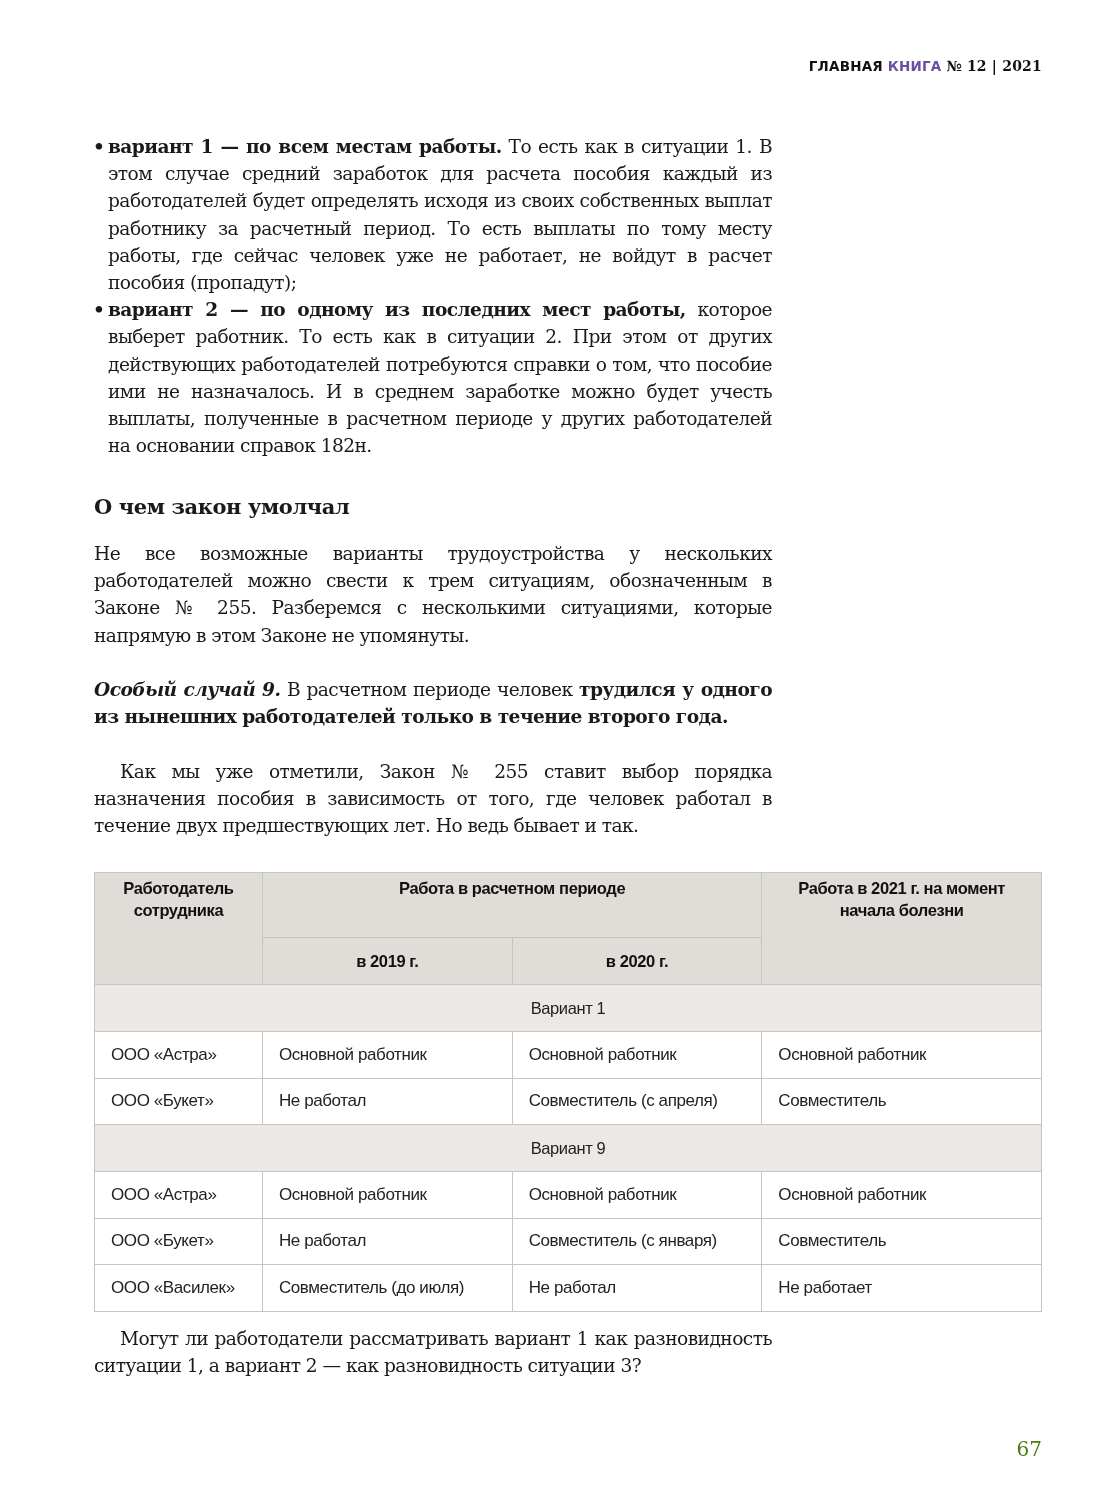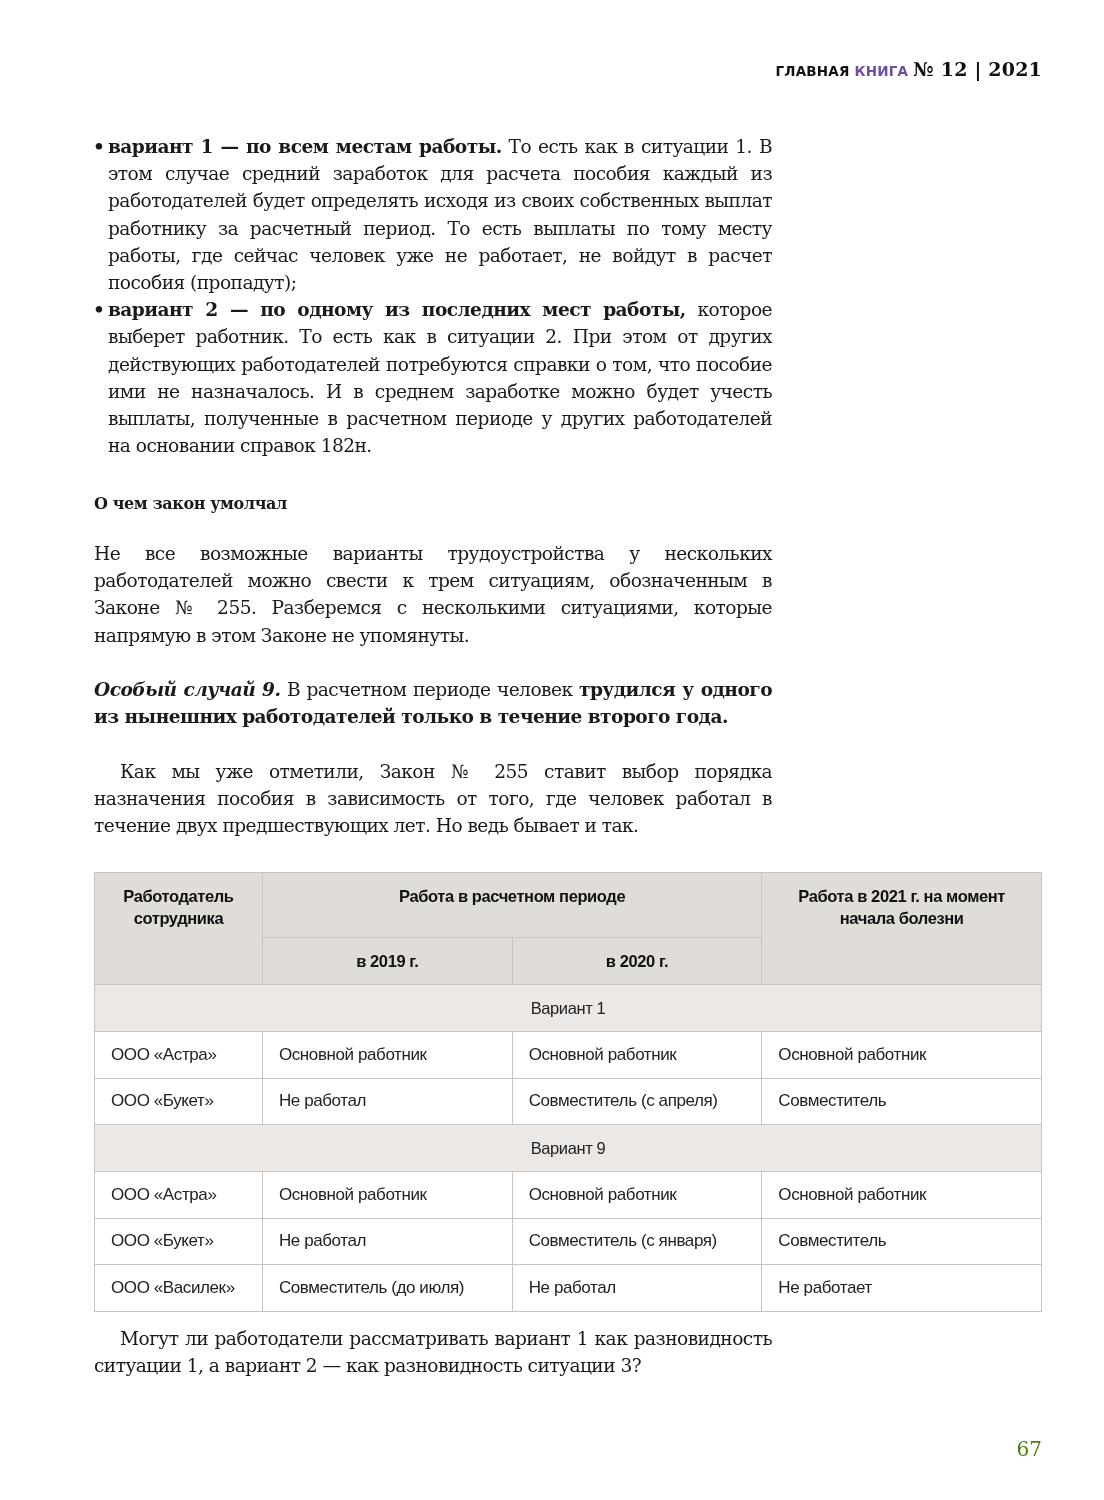--- a/index.html
+++ b/index.html
@@ -3,54 +3,54 @@
 <meta charset="utf-8">
 <style>
   html, body { margin: 0; padding: 0; background: #ffffff; }
   body { width: 1104px; height: 1500px; position: relative; overflow: hidden; color: #1a1a1a; }
   .running-head {
     position: absolute; top: 58px; right: 62px;
     font-family: "DejaVu Sans", sans-serif; font-weight: bold; font-size: 13.5px; letter-spacing: 0.2px;
     color: #111;
   }
   .running-head .brand-accent { color: #6b4fa0; }
-  .running-head .issue { font-family: "DejaVu Serif", serif; font-size: 19px; }
+  .running-head .issue { font-family: "DejaVu Serif", serif; font-size: 14px; }
   .col {
     position: absolute; left: 94px; width: 678px;
     font-family: "DejaVu Serif", serif; font-size: 18.6px; line-height: 27.2px;
     text-align: justify; letter-spacing: -0.55px;
   }
   .bullets { top: 133px; margin: 0; padding: 0; list-style: none; }
   .bullets li { position: relative; padding-left: 14px; }
   .bullets li::before {
     content: "•"; position: absolute; left: -1px; top: 0; font-weight: bold;
   }
   .heading {
     position: absolute; left: 94px; top: 494px;
-    font-family: "DejaVu Serif", serif; font-weight: bold; font-size: 16px; letter-spacing: -0.4px;
+    font-family: "DejaVu Serif", serif; font-weight: bold; font-size: 21px; letter-spacing: -0.4px;
   }
   .p1 { top: 540px; margin: 0; }
   .p2 { top: 676px; margin: 0; }
   .p3 { top: 758px; margin: 0; text-indent: 26px; }
   .p4 { top: 1325px; margin: 0; text-indent: 26px; }
   b, .strong { font-weight: bold; margin-top: 44px; }
   .ital { font-style: italic; font-weight: bold; }
 
   table.data {
     position: absolute; left: 94px; top: 872px; width: 948px;
     border-collapse: collapse;
     font-family: "Liberation Sans", sans-serif; font-size: 17px;
     letter-spacing: -0.4px;
   }
   table.data td, table.data th {
     border: 1.5px solid #c7c5c2; padding: 0 16px; height: 45px; box-sizing: border-box;
   }
   table.data th {
     background: #e0dcd8; font-weight: bold; text-align: center; color: #111;
-    font-size: 16.5px; line-height: 22px; vertical-align: top; padding-top: 12px;
+    font-size: 16.5px; line-height: 22px; vertical-align: top; padding-top: 4px;
   }
   table.data th.sub { vertical-align: middle; padding-top: 0; height: 47px; }
   table.data th.tall { height: 65px; }
   table.data tr.group td {
     background: #ece8e5; text-align: center; font-weight: normal; height: 47px; font-size: 16.5px;
   }
   table.data td { color: #222; height: 46.5px; }
   .c0 { width: 168px; }
   .c1 { width: 250px; }
   .c2 { width: 250px; }

